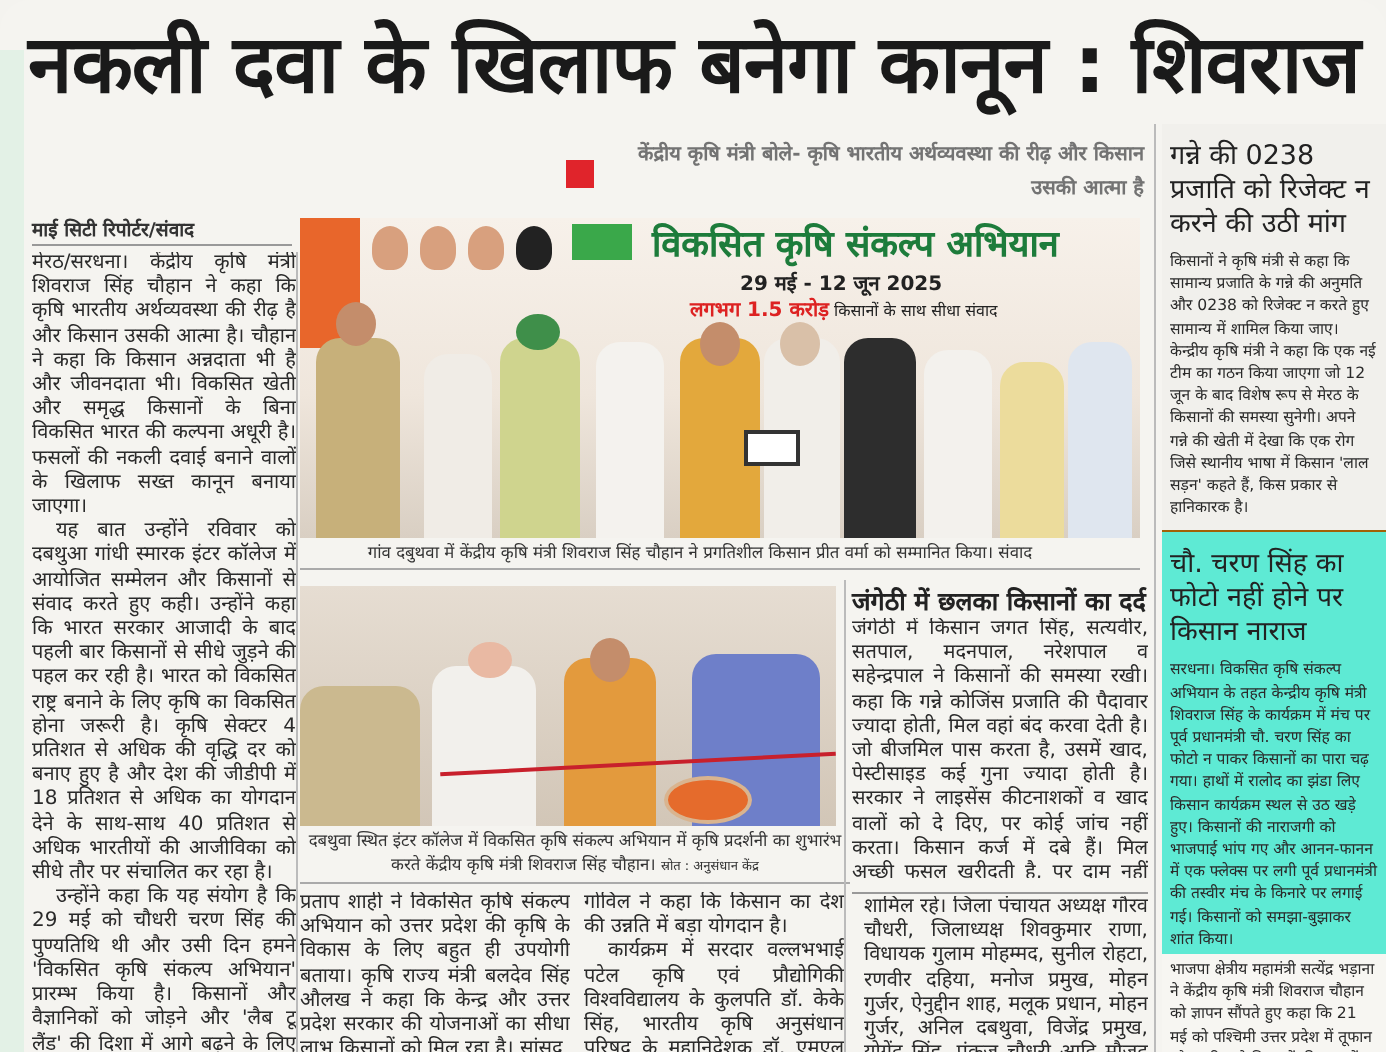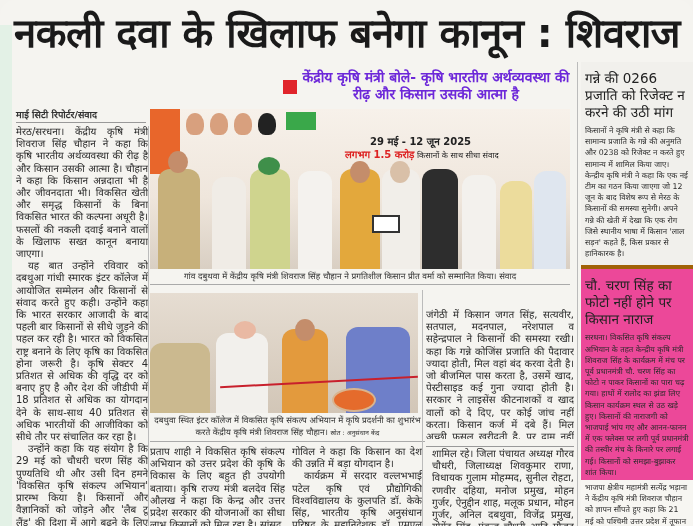--- a/index.html
+++ b/index.html
@@ -8,22 +8,22 @@
   .page { position: absolute; inset: 0; background: #f5f4f0; border-radius: 15px; }
   .left-strip { position: absolute; left: 0; top: 25px; width: 12px; height: 501px; background: #e3f1e6; }
 
   .headline { position: absolute; left: 14px; top: 4px; width: 690px; height: 58px;
     font-family: "DejaVu Sans", sans-serif; font-weight: bold; font-size: 40px; line-height: 58px;
     color: #1a1a1a; white-space: nowrap; letter-spacing: -0.5px; }
 
   .sub1 { position: absolute; left: 10px; top: 69px; width: 275px; text-align: center;
     font-weight: bold; font-size: 13.5px; line-height: 17px; color: #222; }
   .red-square { position: absolute; left: 283px; top: 80px; width: 14px; height: 14px; background: #e0242b; }
-  .sub2 { position: absolute; left: 300px; top: 69px; width: 272px; text-align: center;
-    font-weight: bold; font-size: 14px; line-height: 17px; color: #6d28d9; }
+  .sub2 { position: absolute; left: 300px; top: 69px; width: 272px; text-align: right;
+    font-weight: bold; font-size: 10px; line-height: 17px; color: #737373; }
 
   .byline { position: absolute; left: 16px; top: 108px; font-weight: bold; font-size: 9.5px; color: #333; }
   .byline-rule { position: absolute; left: 16px; top: 122px; width: 130px; border-top: 1px solid #999; }
 
   .col { position: absolute; font-size: 10px; line-height: 12.2px; color: #2a2a2a; text-align: justify; }
   .col p { margin-bottom: 0; }
   .col p.indent { text-indent: 12px; }
   .col-left { left: 16px; top: 126px; width: 132px; height: 400px; overflow: hidden; }
 
   .photo1 { position: absolute; left: 150px; top: 109px; width: 420px; height: 160px; overflow: hidden;
@@ -57,21 +57,21 @@
   .col-mid2 { left: 292px; top: 446px; width: 130px; height: 80px; overflow: hidden; }
 
   .side-head { position: absolute; left: 426px; top: 292px; width: 148px; font-weight: bold; font-size: 12.5px; color: #222; white-space: nowrap; }
   .col-side { left: 426px; top: 309px; width: 148px; height: 130px; overflow: hidden; }
   .side-rule { position: absolute; left: 426px; top: 446px; width: 148px; border-top: 1px solid #999; }
   .col-side2 { left: 432px; top: 448px; width: 142px; height: 78px; overflow: hidden; }
 
   .right-col { position: absolute; left: 581px; top: 62px; width: 112px; height: 464px; background: #f1f0ec; overflow: hidden; }
   .rc-head { font-size: 13.5px; line-height: 17px; color: #222; padding: 8px 4px 2px 4px; white-space: nowrap; }
   .rc-text { font-size: 7.8px; line-height: 11.2px; color: #2a2a2a; padding: 2px 4px; }
-  .rc-box { background: #ec4899; border-top: 4px solid #a16207; margin-top: 4px; }
+  .rc-box { background: #5eead4; border-top: 1px solid #a16207; margin-top: 4px; }
   .rc-box2 { background: #f7f6f2; padding-bottom: 4px; }
   .rc-subhead { font-weight: bold; font-size: 9.5px; line-height: 12px; padding: 10px 4px 0 4px; }
   .rc-subhead .bullet { display: inline-block; width: 7px; height: 7px; background: #d22; margin-right: 2px; }
   .divider-v { position: absolute; width: 1px; background: #bbb; }
 </style>
 </head>
 <body>
 
 <div class="page">
   <div class="left-strip"></div>
@@ -94,20 +94,21 @@
 
   <div class="photo1">
     <div class="banner-left"></div>
     <div class="banner-faces">
       <div class="face"></div>
       <div class="face"></div>
       <div class="face"></div>
       <div class="face t"></div>
     </div>
     <div class="banner-logo"></div>
+    <div class="banner-title">विकसित कृषि संकल्प अभियान</div>
     <div class="banner-date">29 मई - 12 जून 2025</div>
     <div class="banner-line">
       <b>लगभग 1.5 करोड़</b>
       <span>किसानों के साथ सीधा संवाद</span>
     </div>
     <div class="people">
       <div class="person" style="left:8px;width:42px;height:100px;background:#c7b07a;"></div>
       <div class="head" style="left:18px;top:2px;width:20px;height:22px;"></div>
       <div class="person" style="left:62px;width:34px;height:92px;background:#f0ece6;"></div>
       <div class="person" style="left:100px;width:40px;height:100px;background:#cfd48e;"></div>
@@ -146,32 +147,33 @@
   <div class="col col-mid1">
     <p>प्रताप शाही ने विकसित कृषि संकल्प अभियान को उत्तर प्रदेश की कृषि के विकास के लिए बहुत ही उपयोगी बताया। कृषि राज्य मंत्री बलदेव सिंह औलख ने कहा कि केन्द्र और उत्तर प्रदेश सरकार की योजनाओं का सीधा लाभ किसानों को मिल रहा है। सांसद</p>
   </div>
   <div class="col col-mid2">
     <p>गोविल ने कहा कि किसान का देश की उन्नति में बड़ा योगदान है।</p>
     <p class="indent">कार्यक्रम में सरदार वल्लभभाई पटेल कृषि एवं प्रौद्योगिकी विश्वविद्यालय के कुलपति डॉ. केके सिंह, भारतीय कृषि अनुसंधान परिषद के महानिदेशक डॉ. एमएल जाट</p>
   </div>
 
   <div class="divider-v" style="left:422px;top:290px;height:236px;"></div>
 
+  <div class="side-head">जंगेठी में छलका किसानों का दर्द</div>
   <div class="col col-side">
     <p>जंगेठी में किसान जगत सिंह, सत्यवीर, सतपाल, मदनपाल, नरेशपाल व सहेन्द्रपाल ने किसानों की समस्या रखी। कहा कि गन्ने कोजिंस प्रजाति की पैदावार ज्यादा होती, मिल वहां बंद करवा देती है। जो बीजमिल पास करता है, उसमें खाद, पेस्टीसाइड कई गुना ज्यादा होती है। सरकार ने लाइसेंस कीटनाशकों व खाद वालों को दे दिए, पर कोई जांच नहीं करता। किसान कर्ज में दबे हैं। मिल अच्छी फसल खरीदती है, पर दाम नहीं मिलते। 15 साल में गन्ने का दाम सिर्फ 20 रुपये बढ़ा है। हालत ये है कि एक बीघा में 335 रुपये का घाटा हो रहा है। बच्चों का मोह खेती से टूट गया है। कहते हैं मजदूरी कर लेंगे, पर खेती नहीं करेंगे।</p>
   </div>
   <div class="side-rule"></div>
   <div class="col col-side2">
     <p>शामिल रहे। जिला पंचायत अध्यक्ष गौरव चौधरी, जिलाध्यक्ष शिवकुमार राणा, विधायक गुलाम मोहम्मद, सुनील रोहटा, रणवीर दहिया, मनोज प्रमुख, मोहन गुर्जर, ऐनुद्दीन शाह, मलूक प्रधान, मोहन गुर्जर, अनिल दबथुवा, विजेंद्र प्रमुख, योगेंद्र सिंह, पंकज चौधरी आदि मौजूद रहे।</p>
   </div>
 
   <div class="divider-v" style="left:577px;top:62px;height:464px;"></div>
 
   <div class="right-col">
-    <div class="rc-head" style="white-space:normal;">गन्ने की 0266 प्रजाति को रिजेक्ट न करने की उठी मांग</div>
+    <div class="rc-head" style="white-space:normal;">गन्ने की 0238 प्रजाति को रिजेक्ट न करने की उठी मांग</div>
     <div class="rc-text">किसानों ने कृषि मंत्री से कहा कि सामान्य प्रजाति के गन्ने की अनुमति और 0238 को रिजेक्ट न करते हुए सामान्य में शामिल किया जाए। केन्द्रीय कृषि मंत्री ने कहा कि एक नई टीम का गठन किया जाएगा जो 12 जून के बाद विशेष रूप से मेरठ के किसानों की समस्या सुनेगी। अपने गन्ने की खेती में देखा कि एक रोग जिसे स्थानीय भाषा में किसान 'लाल सड़न' कहते हैं, किस प्रकार से हानिकारक है।</div>
     <div class="rc-box">
       <div class="rc-head" style="white-space:normal;">चौ. चरण सिंह का फोटो नहीं होने पर किसान नाराज</div>
       <div class="rc-text">सरधना। विकसित कृषि संकल्प अभियान के तहत केन्द्रीय कृषि मंत्री शिवराज सिंह के कार्यक्रम में मंच पर पूर्व प्रधानमंत्री चौ. चरण सिंह का फोटो न पाकर किसानों का पारा चढ़ गया। हाथों में रालोद का झंडा लिए किसान कार्यक्रम स्थल से उठ खड़े हुए। किसानों की नाराजगी को भाजपाई भांप गए और आनन-फानन में एक फ्लेक्स पर लगी पूर्व प्रधानमंत्री की तस्वीर मंच के किनारे पर लगाई गई। किसानों को समझा-बुझाकर शांत किया।</div>
     </div>
     <div class="rc-box2">
       <div class="rc-text">भाजपा क्षेत्रीय महामंत्री सत्येंद्र भड़ाना ने केंद्रीय कृषि मंत्री शिवराज चौहान को ज्ञापन सौंपते हुए कहा कि 21 मई को पश्चिमी उत्तर प्रदेश में तूफान और बारिश से किसानों की फसलों को भारी नुकसान पहुंचा। अभी तक भी देहात में बिजली सुचारू न होने के कारण नलकूप नहीं चले हैं। किसानों को मुआवजा दिया जाना चाहिए।</div>
     </div>
   </div>
 </div>

